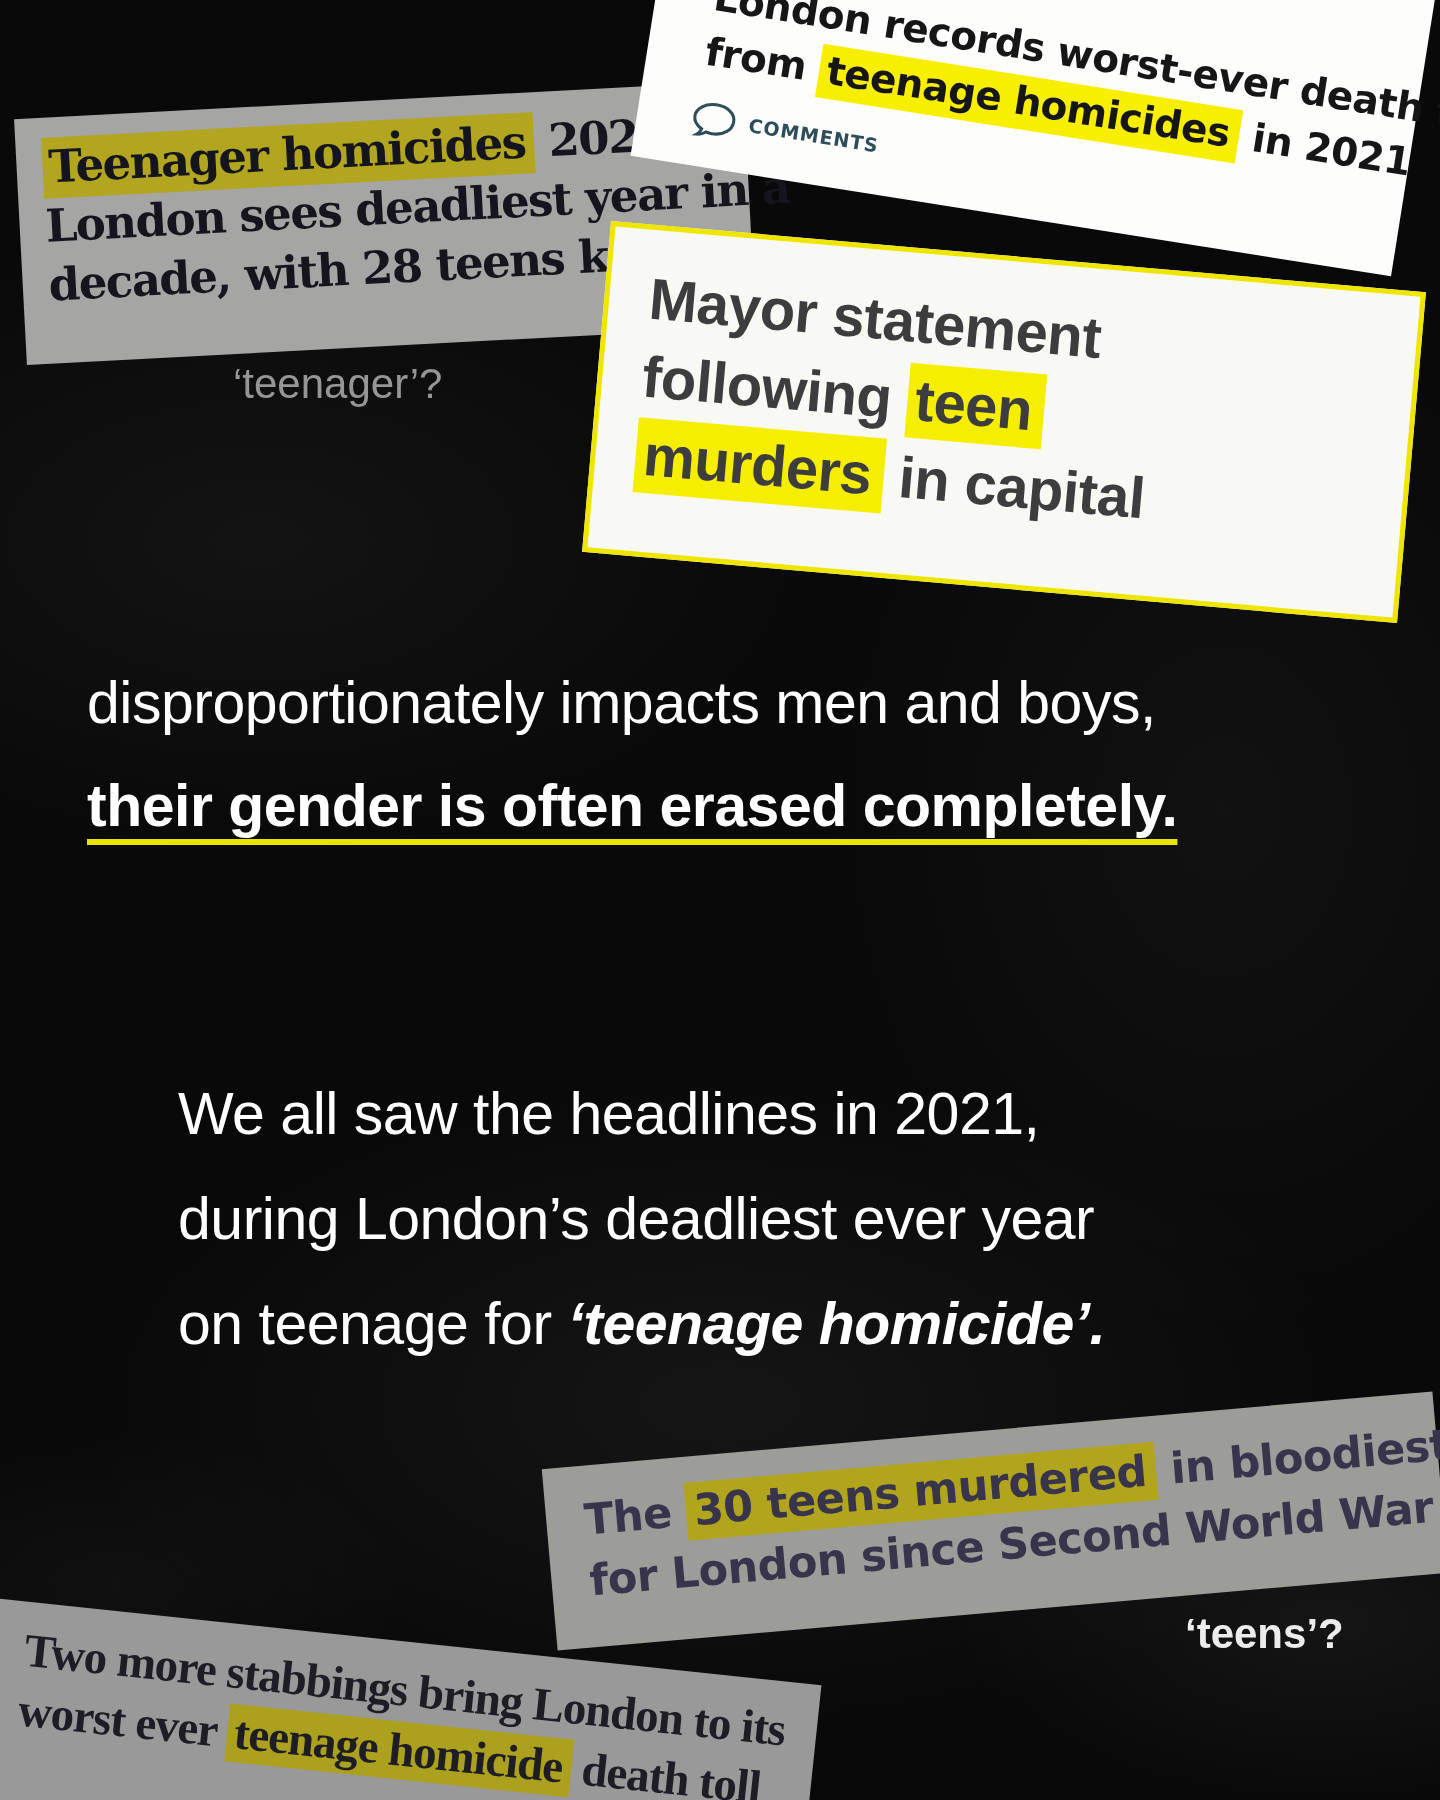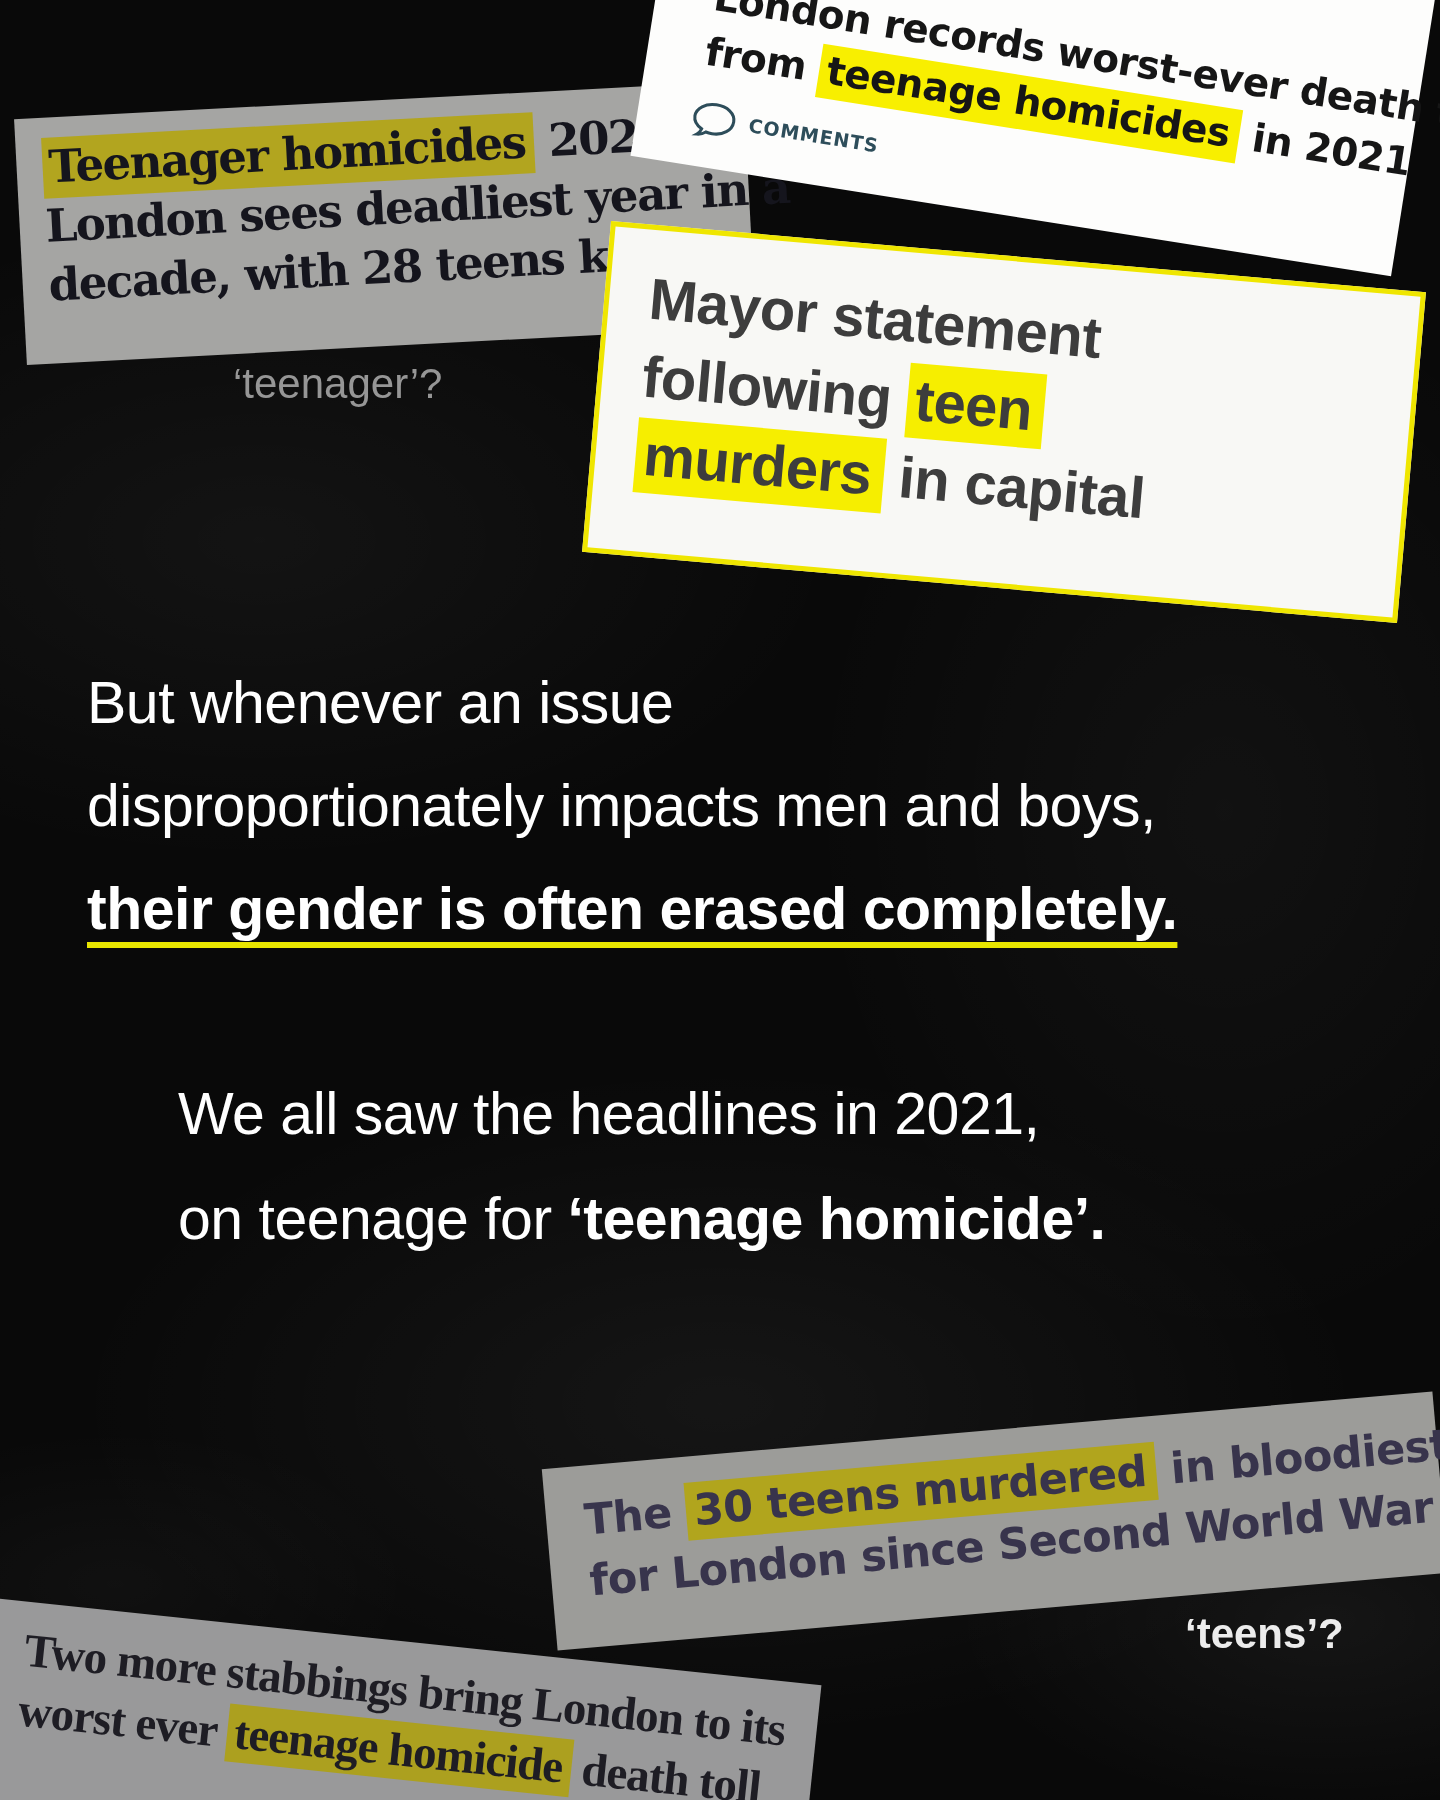--- a/index.html
+++ b/index.html
@@ -84,21 +84,21 @@
   .para1 .underlined {
     font-weight:700;
     text-decoration:underline; text-decoration-color:#e8e500;
     text-decoration-thickness:6px; text-underline-offset:13px;
   }
   .para2 {
     position:absolute; right:62px; top:1062px; width:1200px; z-index:1;
     text-align:left; color:#ffffff; font-size:59px; line-height:105px;
     letter-spacing:-0.5px; white-space:nowrap;
   }
-  .para2 .emphasis { font-weight:700; }
+  .para2 .emphasis { font-weight:700; font-style:italic; }
 
   
   .q-teenager { position:absolute; left:233px; top:360px; z-index:2; color:#969696; font-size:42px; font-weight:400;text-align:center; }
   .q-teens    { position:absolute; left:1185px; top:1610px; z-index:2; color:#ececec; font-size:42px; font-weight:700; }
 </style>
 </head>
 <body>
 
 <div class="canvas">
 
@@ -121,27 +121,27 @@
 
   <div class="clip clip-mayor">
     <div>Mayor statement</div>
     <div><span>following </span><mark class="hl-bright2">teen</mark></div>
     <div><mark class="hl-bright2">murders</mark><span> in capital</span></div>
   </div>
 
   <div class="q-teenager">‘teenager’?</div>
 
   <div class="para1">
-    <div>But whenever an issue</div>
     <div>disproportionately impacts men and boys,</div>
     <div><span class="underlined">their gender is often erased completely.</span></div>
   </div>
 
   <div class="para2">
     <div>We all saw the headlines in 2021,</div>
+    <div>during London’s deadliest ever year</div>
     <div><span>on teenage for </span><span class="emphasis">‘teenage homicide’.</span></div>
   </div>
 
   <div class="clip clip-thirty">
     <div><span>The </span><mark class="hl-olive2">30 teens murdered</mark><span> in bloodiest year</span></div>
     <div>for London since Second World War</div>
   </div>
 
   <div class="q-teens">‘teens’?</div>
 

